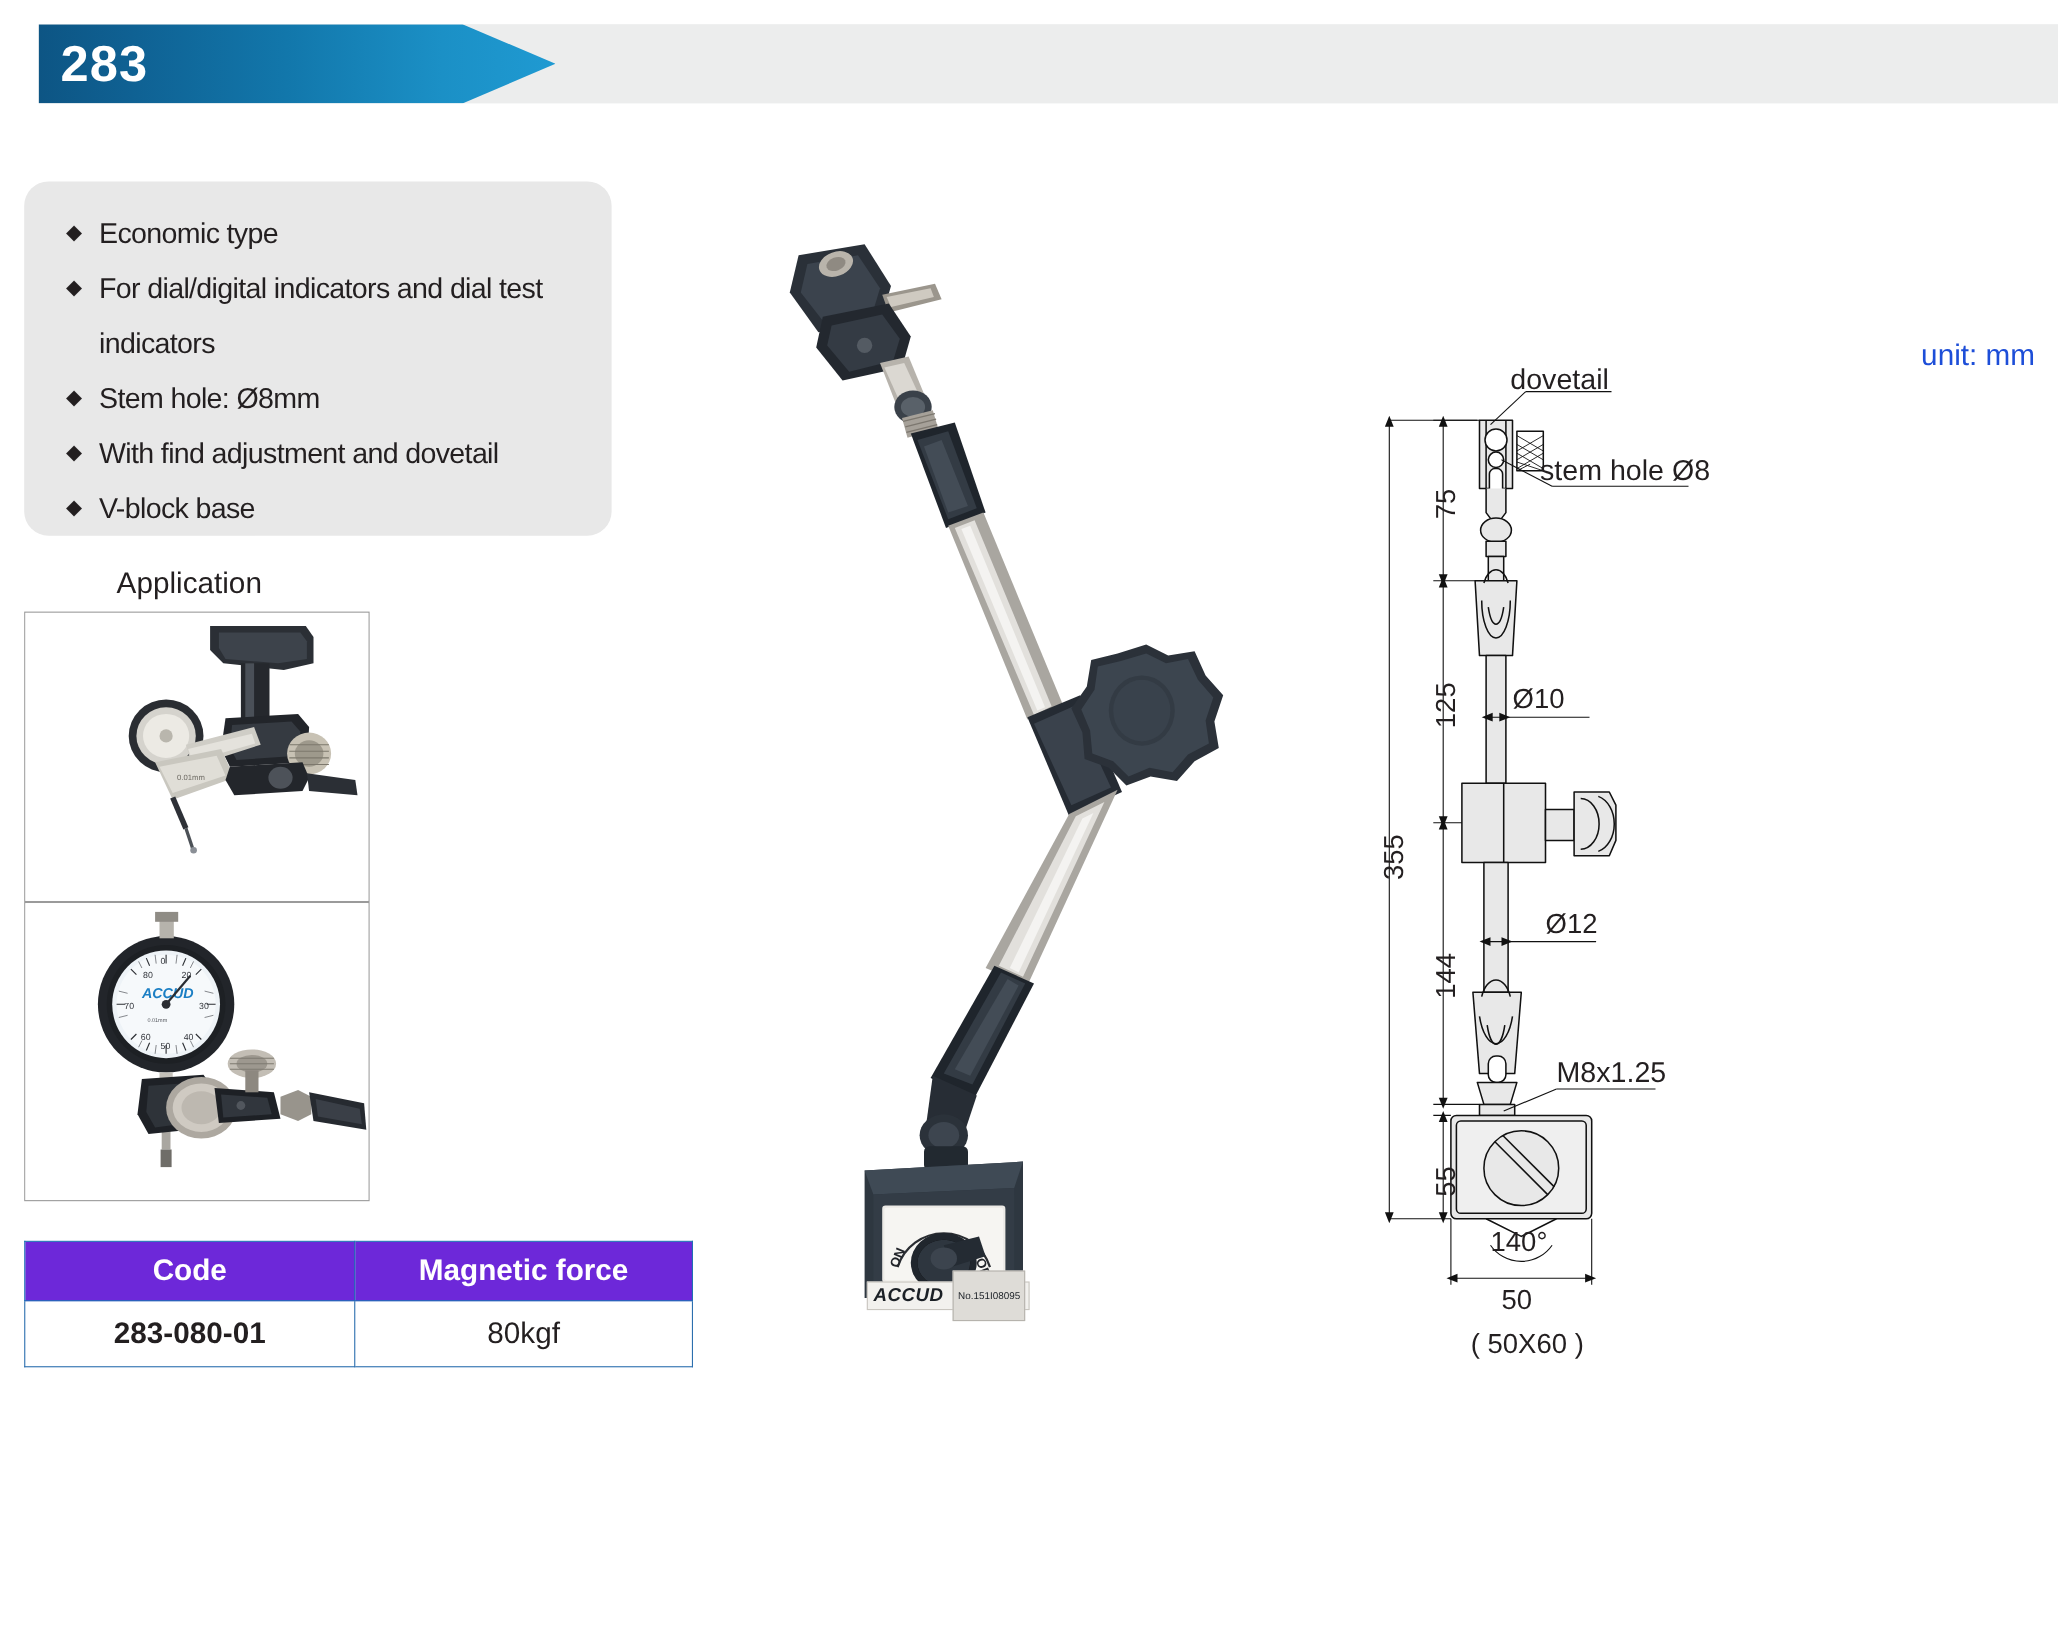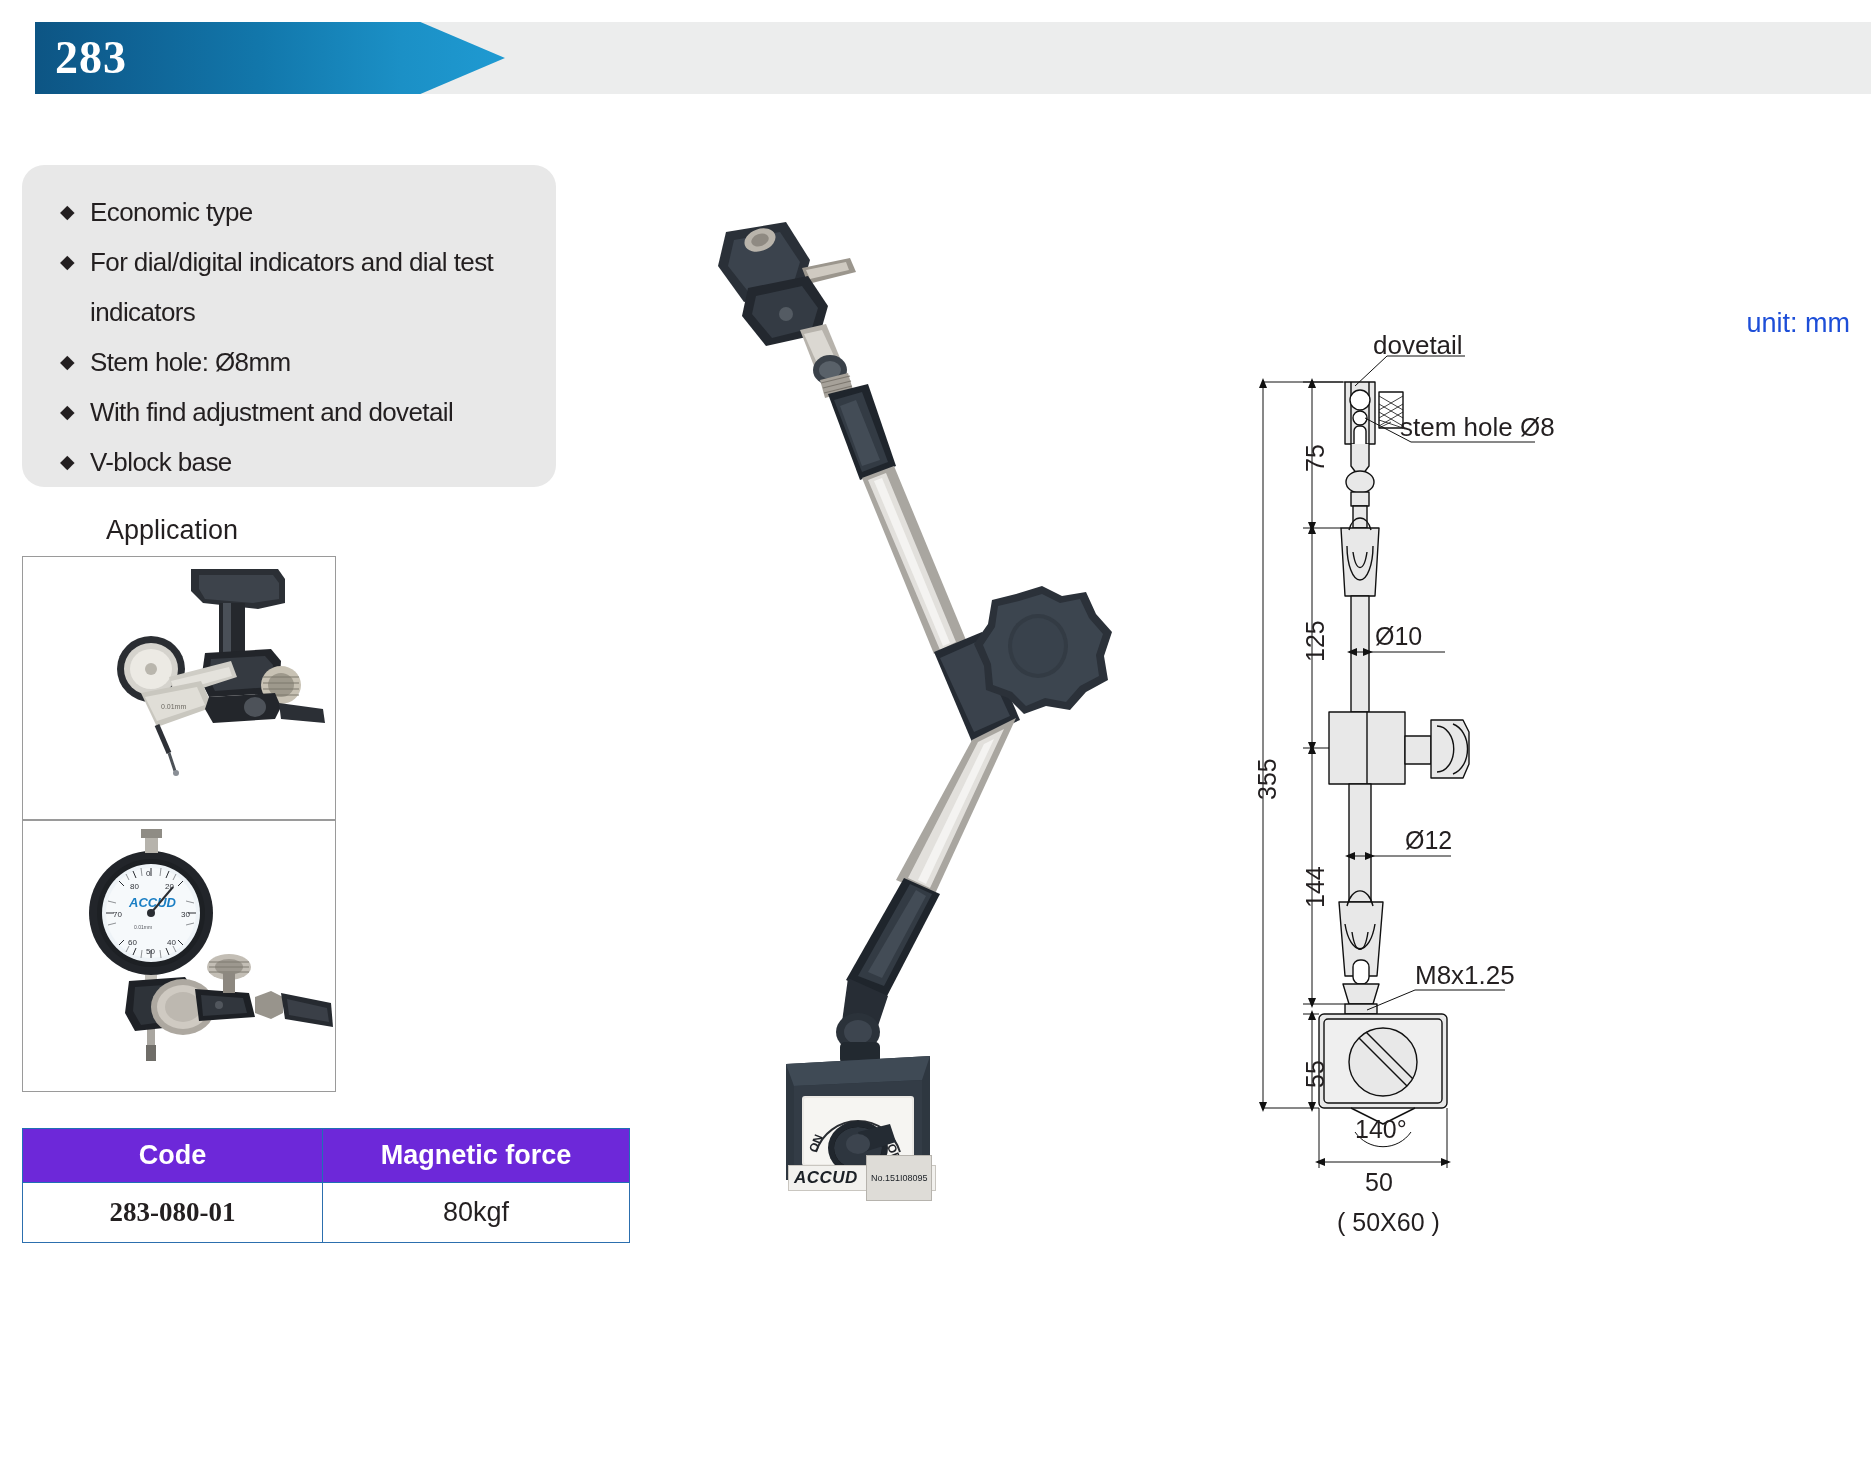--- a/index.html
+++ b/index.html
@@ -6,21 +6,21 @@
   html, body { margin:0; padding:0; }
   body {
     width:1871px; height:1477px; position:relative;
     background:#ffffff;
     font-family:"Liberation Sans", sans-serif;
     color:#231f20;
     overflow:hidden;
   }
 
   
-  .header { position:absolute; left:0; top:22px; width:1871px; height:56px;font-family:Liberation Serif, serif; }
+  .header { position:absolute; left:0; top:22px; width:1871px; height:56px; }
   .header-band {
     position:absolute; left:35px; top:0; width:1836px; height:72px;
     background:#eceded;
   }
   .header-arrow {
     position:absolute; left:35px; top:0; width:470px; height:72px;
     background:linear-gradient(90deg,#0d5584 0%, #0f6193 18%, #1277ab 48%, #1b90c6 78%, #1f9ad2 100%);
     clip-path: polygon(0 0, 82% 0, 100% 50%, 82% 100%, 0 100%);
   }
   .header-number {
@@ -66,21 +66,21 @@
   .spec-table th {
     background:#6d28d9; color:#ffffff; font-size:27px; font-weight:bold;
     height:54px; border:1px solid #1f6fb5;
   }
   .spec-table th:first-child { width:300px; }
   .spec-table td {
     height:60px; font-size:27px; text-align:center;
     border:1px solid #2c6fae;
     background:#ffffff; color:#231f20;
   }
-  .spec-table td.code { font-weight:bold;font-family:Liberation Serif, serif; }
+  .spec-table td.code { font-weight:bold; }
 
   
   .drawing { position:absolute; left:1215px; top:300px; width:650px; height:1030px; }
   .unit-label { position:absolute; right:15px; top:8px; font-size:27px; color:#1d4ed8; }
   .dim-text { position:absolute; font-size:25px; color:#231f20; white-space:nowrap; }
   .dim-vert { transform:rotate(-90deg); transform-origin:left top; }
 
   
   .product-photo { position:absolute; left:690px; top:180px; width:520px; height:1000px; }
 </style>

